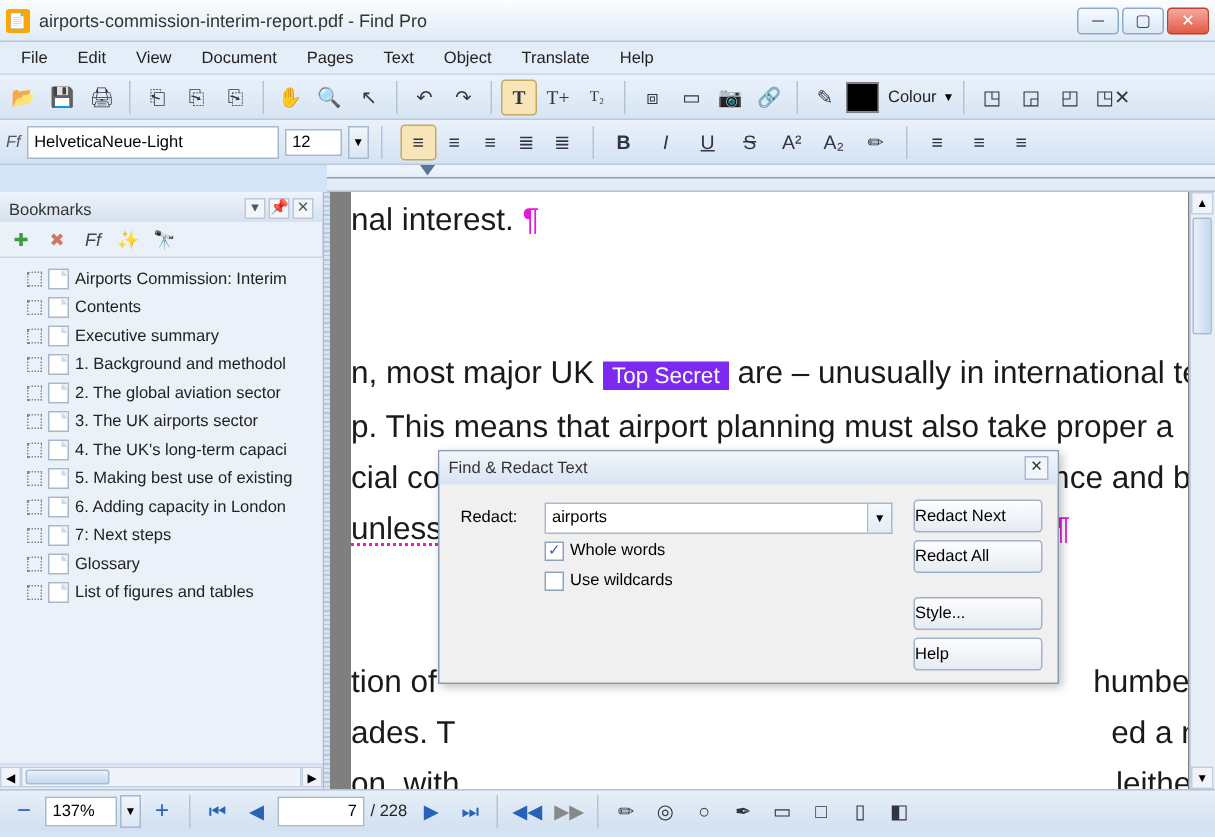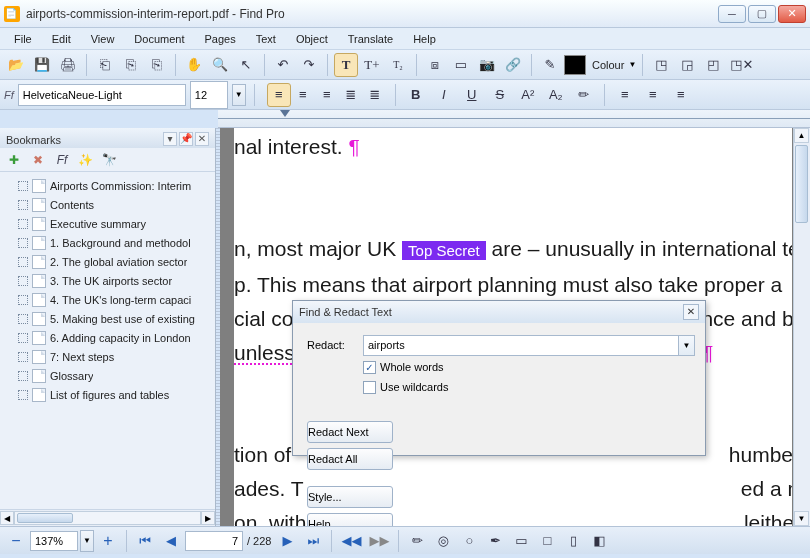--- a/index.html
+++ b/index.html
@@ -21,21 +21,21 @@
 .toolbar { background: linear-gradient(#eaf2fb,#d7e4f3); height: 30px; display: flex; align-items: center; padding: 0 4px; border-bottom: 1px solid #b9c9dd; gap: 2px; }
 .tbtn { min-width: 24px; height: 24px; border: 1px solid transparent; border-radius: 3px; display: flex; align-items: center; justify-content: center; font-size: 13px; color: #334; cursor: pointer; background: transparent; padding: 0 2px; }
 .tbtn.active { background: #f9e6b8; border-color: #c6a860; }
 .sep { width: 1px; height: 22px; background: #b3c3d8; margin: 0 4px; }
 .colour-label { font-size: 11px; color: #222; margin-left: 4px; }
 .swatch { width: 22px; height: 20px; background: #000; border: 1px solid #888; }
 
 
 .fontbar { background: linear-gradient(#eaf2fb,#d4e2f2); height: 30px; display: flex; align-items: center; padding: 0 4px; border-bottom: 1px solid #b9c9dd; gap: 4px; }
 .fontname { height: 22px; width: 168px; background: #fff; border: 1px solid #a7b9ce; font-family: inherit; font-size: 11px; padding: 0 4px; display: flex; align-items: center; }
-.fontsize { height: 28px; width: 38px; background: #fff; border: 1px solid #a7b9ce; font-family: inherit; font-size: 11px; padding: 0 4px; display: flex; align-items:center; }
+.fontsize { height: 18px; width: 38px; background: #fff; border: 1px solid #a7b9ce; font-family: inherit; font-size: 11px; padding: 0 4px; display: flex; align-items:center; }
 .drop-arrow { width: 14px; height: 22px; border: 1px solid #a7b9ce; background: linear-gradient(#f2f6fb,#dce7f3); display:flex; align-items:center; justify-content:center; font-size:8px; cursor:pointer; }
 .fmt-group { display:flex; gap:0; margin-left:4px; }
 
 
 .ruler { height: 18px; background: linear-gradient(#eef4fb,#dfe9f4); border-bottom: 1px solid #b2c1d5; position: relative; margin-left: 218px; }
 .ruler::after { content:""; position:absolute; left:0; right:0; top:8px; height:1px; background:#8a9fb8; }
 .ruler-marker { position:absolute; top:0; left:62px; width:0; height:0; border-left:5px solid transparent; border-right:5px solid transparent; border-top:7px solid #5a7497; }
 
 
 .mainrow { display: flex; height: calc(100% - 28px - 22px - 30px - 30px - 18px - 28px - 4px); position:relative; }
@@ -77,21 +77,21 @@
 .footer { height:28px; background:linear-gradient(#e7eff9,#d2e0f0); display:flex; align-items:center; padding:0 4px; border-top:1px solid #b3c3d7; gap:2px; }
 .zoom-pct { height:20px; width:48px; background:#fff; border:1px solid #a7b9ce; display:flex; align-items:center; padding:0 4px; font-size:11px; }
 .pagefield { height:20px; width:58px; background:#fff; border:1px solid #a7b9ce; display:flex; align-items:center; justify-content:flex-end; padding:0 4px; font-size:11px; }
 .pagelim { font-size:11px; color:#222; margin:0 2px; }
 
 
 .dialog { position:absolute; left:290px; top:322px; width:414px; height:156px; background:#f0f0f0; border:1px solid #8a9bb0; box-shadow:2px 2px 6px rgba(0,0,0,.25); z-index:5; }
 .dlg-title { height:22px; background:linear-gradient(#f2f6fb,#d7e4f2); display:flex; align-items:center; padding:0 6px; font-size:11px; color:#333; }
 .dlg-title-text { flex:1; }
 .dlg-close { width:16px; height:16px; border:1px solid #a7b9ce; background:#f2f6fb; font-size:10px; text-align:center; line-height:14px; cursor:pointer; }
-.dlg-body { padding:10px 10px 8px 14px; display:flex; gap:24px;flex-direction:column; }
+.dlg-body { padding:10px 10px 8px 14px; display:flex; gap:14px; }
 .dlg-left { flex:1; }
 .dlg-row { display:flex; align-items:center; height:24px; }
 .dlg-label { width:56px; font-size:11px; }
 .dlg-input { flex:1; height:21px; border:1px solid #a7b9ce; background:#fff; font-size:11px; padding:0 4px; display:flex; align-items:center; }
 .dlg-drop { width:16px; height:21px; border:1px solid #a7b9ce; border-left:none; background:linear-gradient(#f4f8fd,#e3ecf5); display:flex; align-items:center; justify-content:center; font-size:8px; cursor:pointer; }
 .dlg-check { display:flex; align-items:center; height:20px; margin-left:56px; font-size:11px; gap:4px; }
 .chk { width:13px; height:13px; border:1px solid #8ea3bb; background:#fff; display:flex; align-items:center; justify-content:center; font-size:10px; color:#2b5fa4; }
 .dlg-right { width:86px; display:flex; flex-direction:column; gap:5px; }
 .dlg-btn { height:22px; border:1px solid #9fb2c9; background:linear-gradient(#fdfdfe,#e6ecf3); border-radius:3px; font-size:11px; cursor:pointer; line-height:20px; }
 .spacer { height:6px; }

